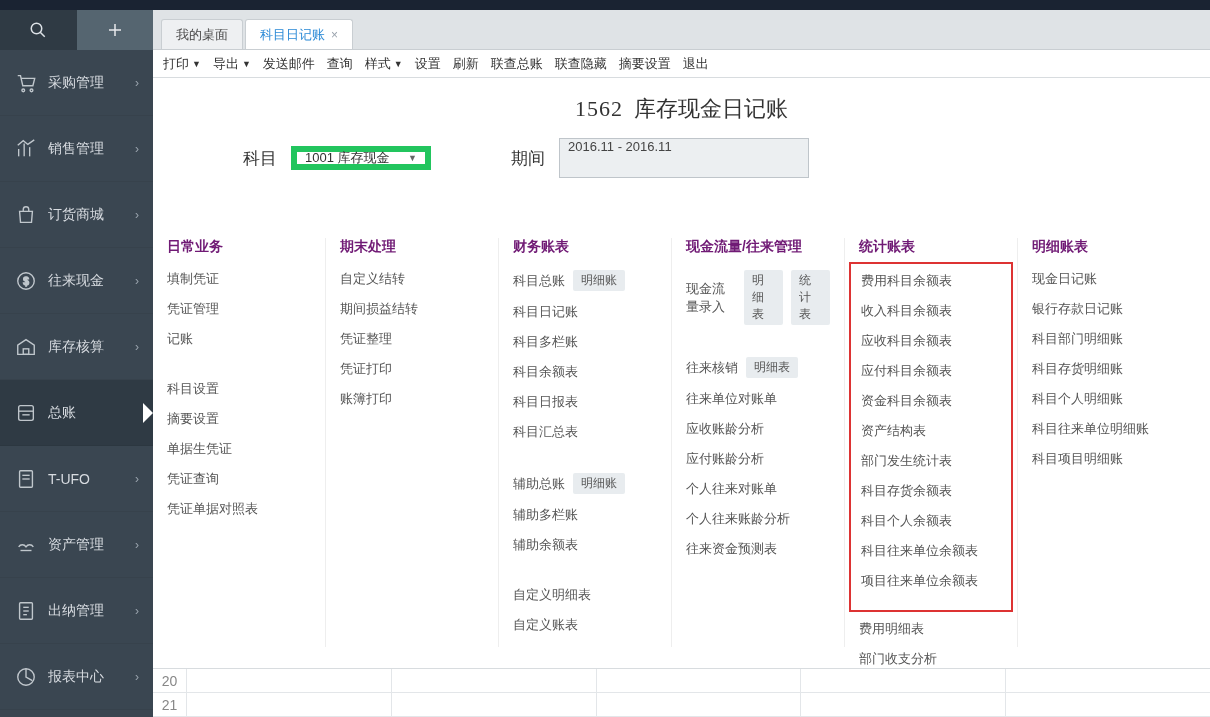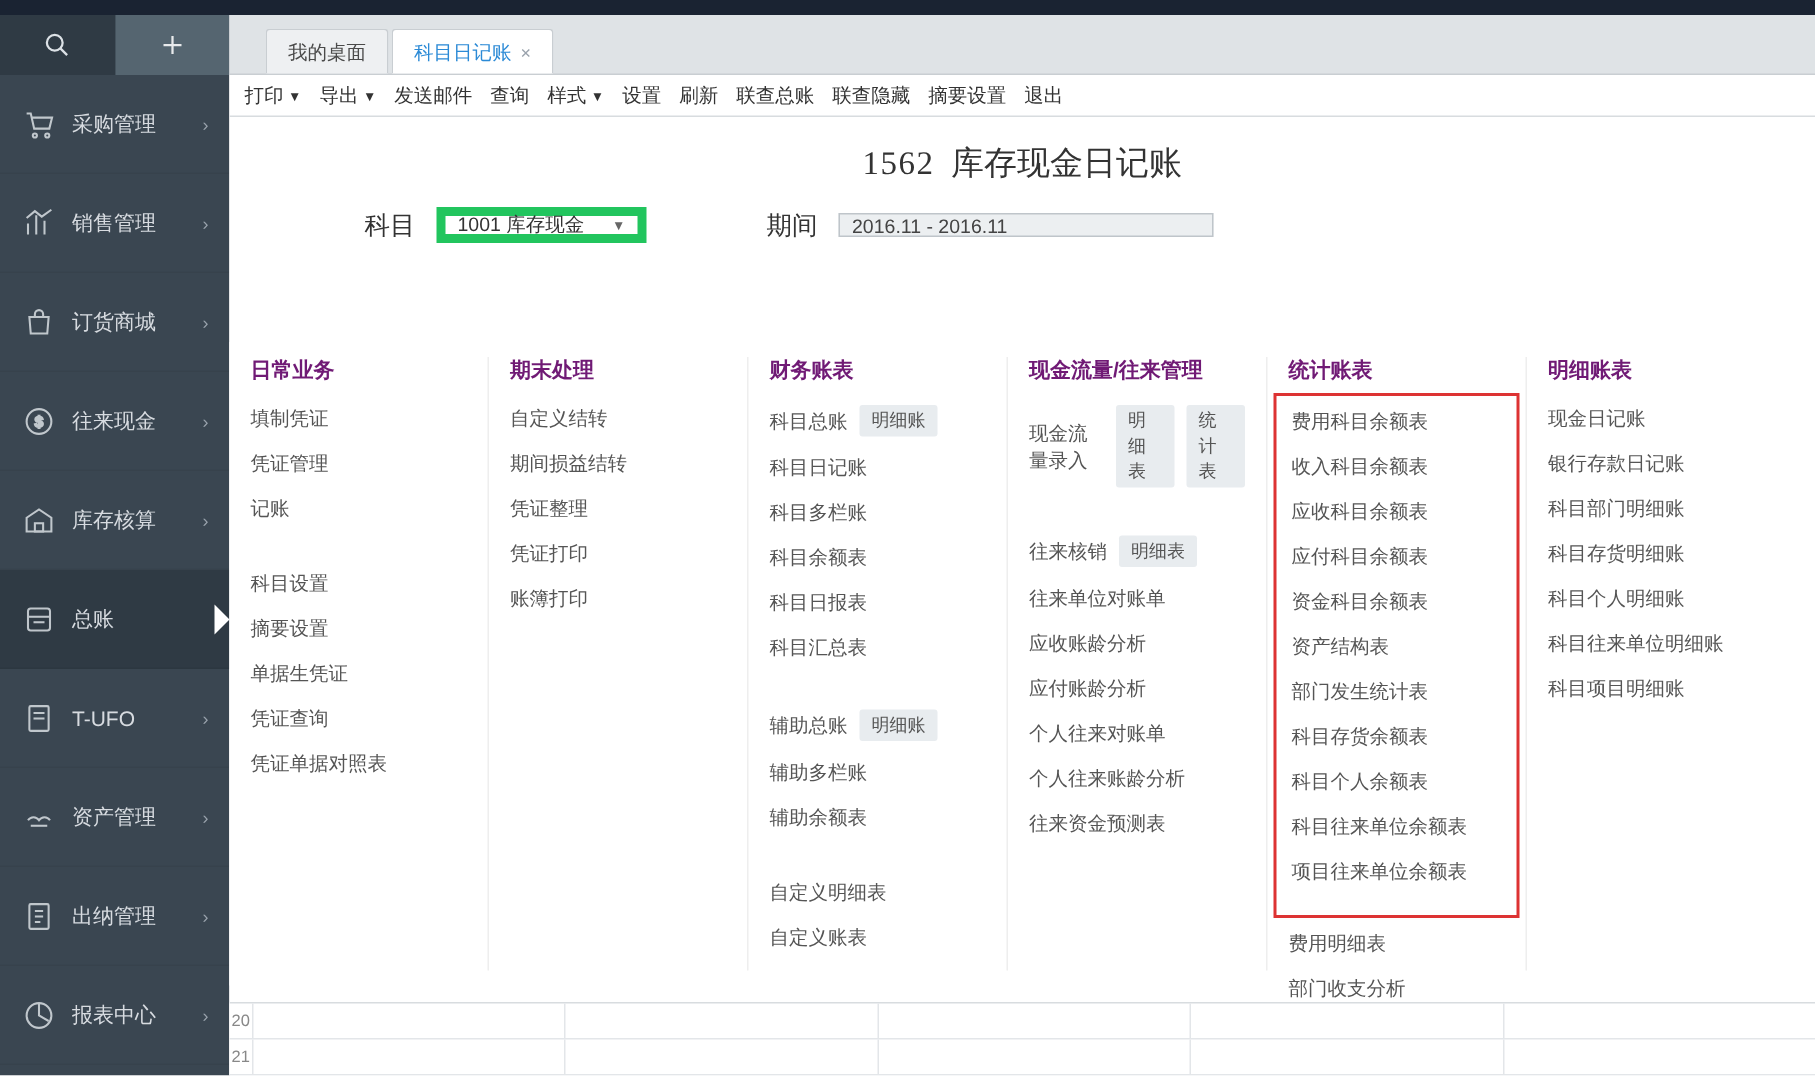--- a/index.html
+++ b/index.html
@@ -20,56 +20,56 @@
 .nav-item .icon { width: 24px; height: 24px; display: flex; align-items: center; justify-content: center; margin-right: 10px; opacity: 0.9; }
 .nav-item .label { flex: 1; font-size: 14px; color: #d7dbe0; }
 .nav-item .chev { font-size: 12px; color: #9aa3ad; }
 .nav-item.active { background: #2f3a44; }
 .nav-item.active::after { content: ""; position: absolute; right: -10px; top: 50%; margin-top: -10px; border: 10px solid transparent; border-left-color: #fff; }
 
 
 .main { flex: 1; display: flex; flex-direction: column; background: #f3f4f5; position: relative; }
 
 
-.tabbar { display: flex; align-items: flex-end; height: 40px; padding-left: 24px; background: #dfe3e6; border-bottom: 1px solid #c9ced2; gap: 2px; }
+.tabbar { display: flex; align-items: flex-end; height: 40px; padding-left: 8px; background: #dfe3e6; border-bottom: 1px solid #c9ced2; gap: 2px; }
 .tab { height: 30px; padding: 0 14px; display: flex; align-items: center; background: #eef0f2; border: 1px solid #c9ced2; border-bottom: none; border-radius: 3px 3px 0 0; font-size: 13px; color: #4a4a4a; cursor: pointer; }
 .tab.active { background: #fff; color: #2b8ad6; }
 .tab .close { margin-left: 6px; color: #9aa3ad; font-size: 12px; }
 
 
 .toolbar { display: flex; align-items: center; height: 28px; padding: 0 10px; background: #fff; border-bottom: 1px solid #d8dcdf; gap: 12px; font-size: 13px; }
 .tb-item { display: flex; align-items: center; cursor: pointer; color: #333; }
 .tb-item .caret { margin-left: 3px; font-size: 9px; }
 
 
 .content { flex: 1; background: #fff; position: relative; padding: 10px 10px 0 10px; }
 .title { text-align: center; font-size: 22px; font-family: SimSun, serif; margin: 6px 0 14px; }
 .title .code { letter-spacing: 1px; }
 
 .filters { display: flex; align-items: center; gap: 10px; padding: 0 40px; }
 .filters .lbl { font-size: 17px; margin-right: 4px; }
 .select { display: inline-flex; align-items: center; border: 6px solid #22c55e; background: #fff; height: 24px; padding: 0 8px; min-width: 140px; justify-content: space-between; cursor: pointer; }
 .select .caret { font-size: 9px; color: #666; }
-.input { border: 1px solid #bfc5ca; background: #eceff1; height: 16px; padding: 0 8px; min-width: 250px; color: #444; }
+.input { border: 1px solid #bfc5ca; background: #eceff1; height: 40px; padding: 0 8px; min-width: 250px; color: #444; }
 
 
 .mega { position: absolute; left: 0; right: 20px; top: 150px; bottom: 60px; background: #fff; display: flex; padding: 10px 0; }
 .col { flex: 1; padding: 0 14px; border-right: 1px solid #eee; }
 .col:last-child { border-right: none; }
 .col h4 { font-size: 14px; font-weight: bold; color: #701a75; margin-bottom: 14px; }
 .col .row { display: flex; align-items: center; margin-bottom: 12px; gap: 8px; }
 .col .link { color: #555; cursor: pointer; font-size: 13px; }
 .col .badge { background: #e8ecef; color: #555; font-size: 12px; padding: 2px 8px; border-radius: 2px; cursor: pointer; }
 .col .spacer { height: 20px; }
 .redbox { border: 2px solid #d33; padding: 8px 10px; margin: -8px -10px 8px -10px; }
 
 
 .gridrows { position: absolute; left: 0; right: 0; bottom: 0; border-top: 1px solid #d8dcdf; background: #fff; }
 .grow { display: flex; height: 24px; border-bottom: 1px solid #e3e6e9; }
-.grow .num { width: 16px; text-align: center; font-size: 11px; color: #888; border-right: 1px solid #e3e6e9; line-height: 24px; }
+.grow .num { width: 34px; text-align: center; font-size: 14px; color: #888; border-right: 1px solid #e3e6e9; line-height: 24px; }
 .grow .cellb { flex: 1; border-right: 1px solid #e3e6e9; }
 .grow .cellb:last-child { border-right: none; }
 
 svg { display: block; }
 </style>
 </head>
 <body>
 
 <div class="topbar"></div>
 

